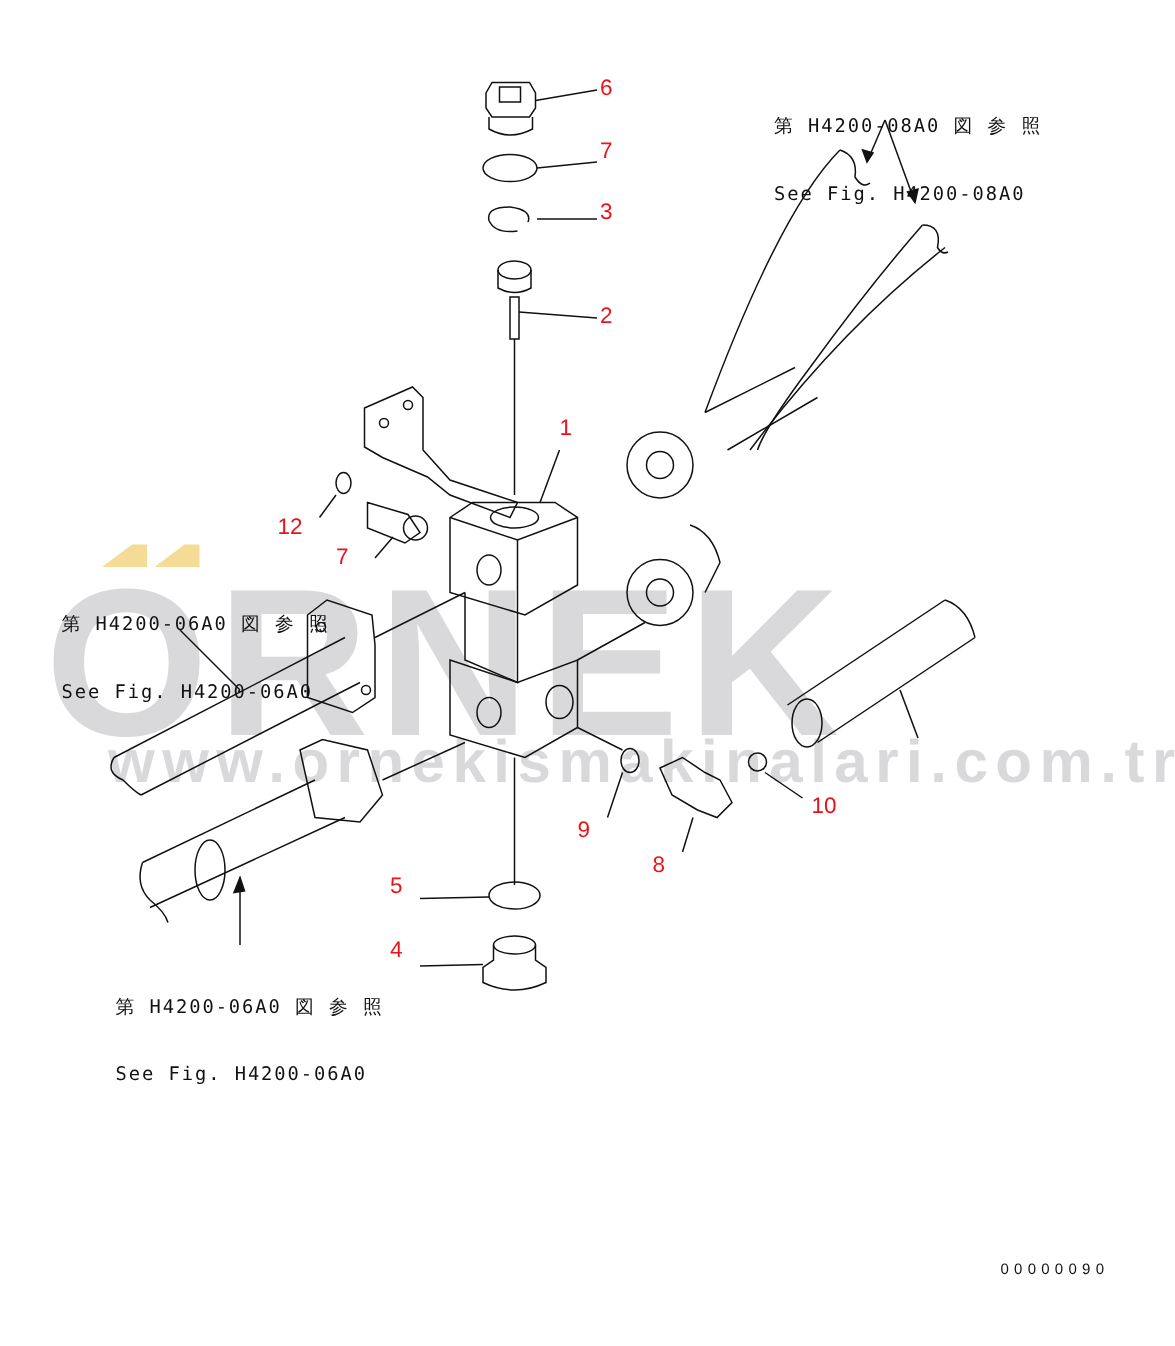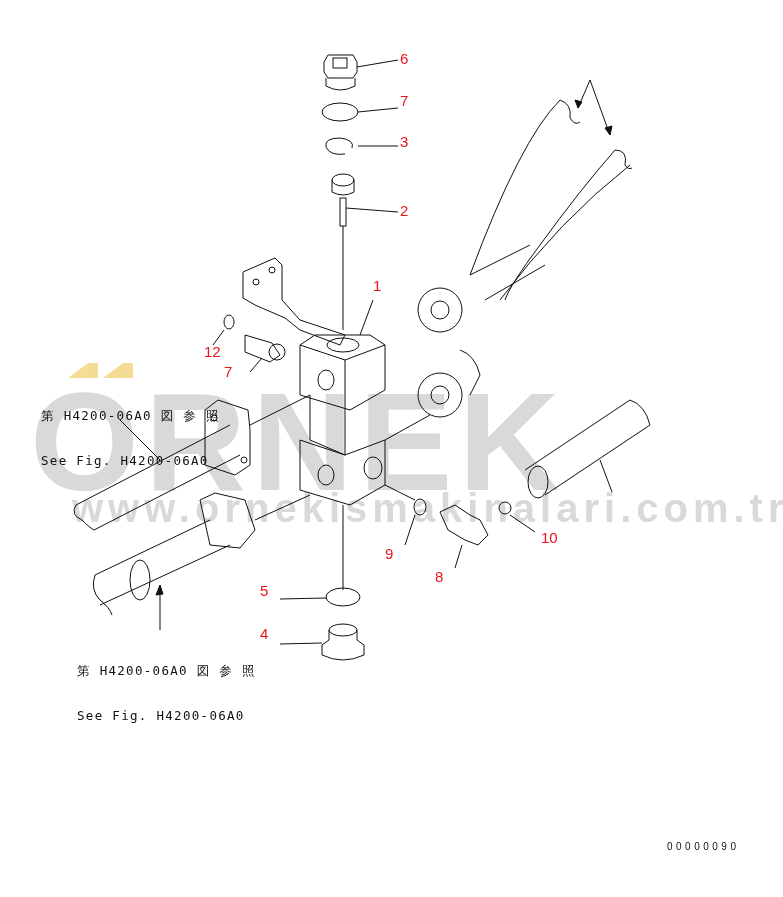--- a/index.html
+++ b/index.html
@@ -151,22 +151,26 @@
   <div class="callout" style="left:400px;top:203px;">2</div>
   <div class="callout" style="left:400px;top:134px;">3</div>
   <div class="callout" style="left:260px;top:626px;">4</div>
   <div class="callout" style="left:260px;top:583px;">5</div>
   <div class="callout" style="left:400px;top:51px;">6</div>
   <div class="callout" style="left:400px;top:93px;">7</div>
   <div class="callout" style="left:435px;top:569px;">8</div>
   <div class="callout" style="left:385px;top:546px;">9</div>
   <div class="callout" style="left:541px;top:530px;text-align:right;">10</div>
   <div class="callout" style="left:224px;top:364px;">7</div>
-  <div class="callout" style="left:204px;top:344px;">12</div>
+  <div class="callout" style="left:185px;top:344px;">12</div>
 
+  <div class="ref" style="left:516px;top:46px;">
+    <div>第 H4200-08A0 図 参 照</div>
+    <div>See Fig. H4200-08A0</div>
+  </div>
   <div class="ref" style="left:41px;top:378px;">
     <div>第 H4200-06A0 図 参 照</div>
     <div>See Fig. H4200-06A0</div>
   </div>
   <div class="ref" style="left:77px;top:633px;">
     <div>第 H4200-06A0 図 参 照</div>
     <div>See Fig. H4200-06A0</div>
   </div>
 
   <div class="docnum">00000090</div>

